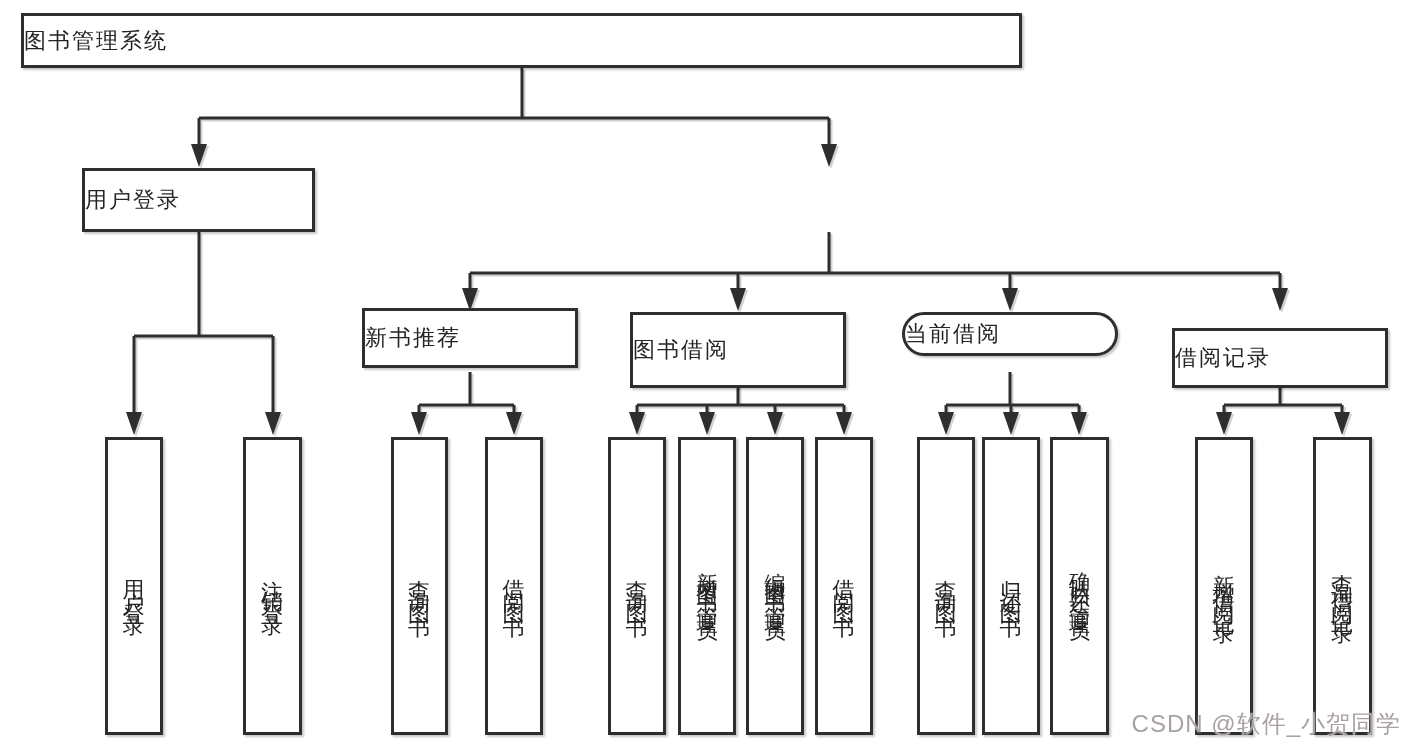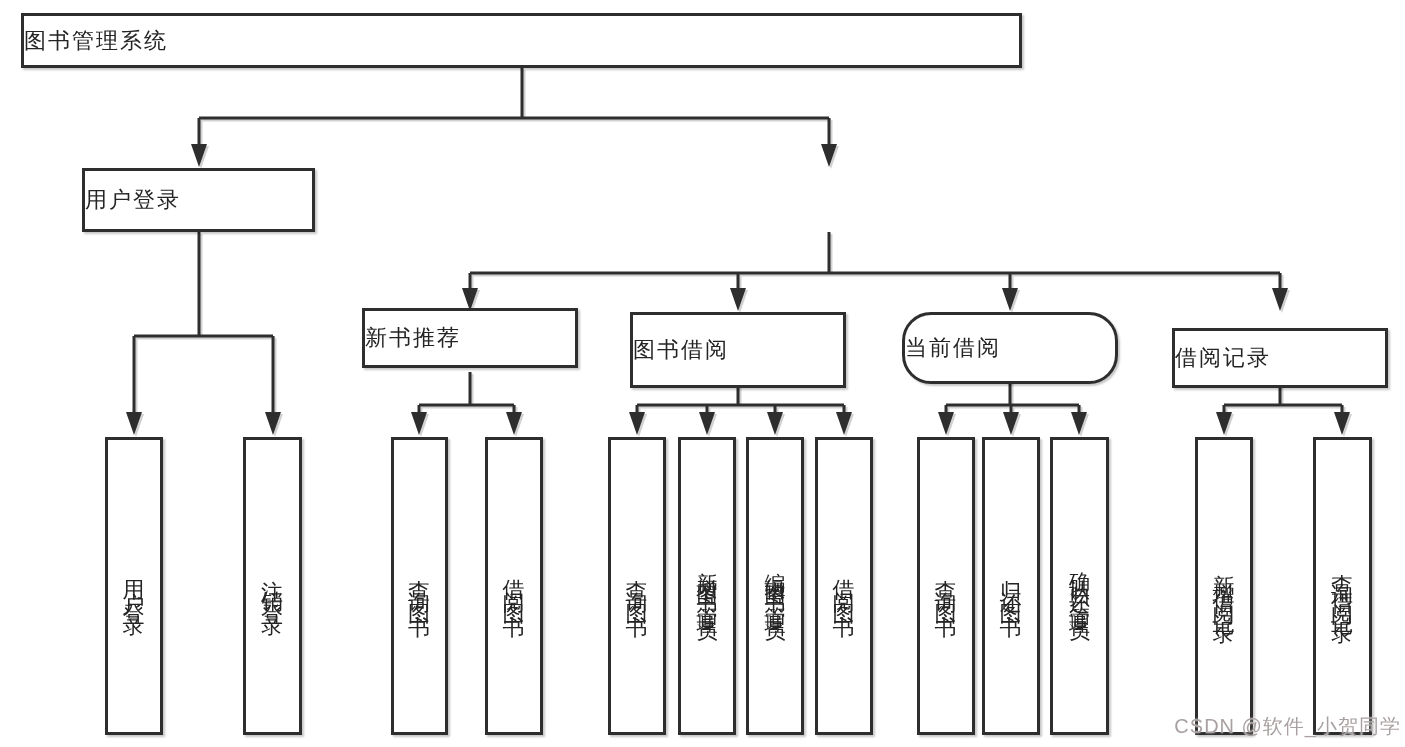--- a/index.html
+++ b/index.html
@@ -61,21 +61,21 @@
     letter-spacing:10px;
   }
   .leaf.long span{
     font-size:21px;
     letter-spacing:7px;
   }
   .watermark{
     position:absolute;
     right:4px;
     bottom:7px;
-    font-size:20px;
+    font-size:24px;
     letter-spacing:1px;
     color:#a9a1a1;
     text-shadow:0 0 2px #ffffff;
     z-index:5;
   }
 </style>
 </head>
 <body>
 
 <div class="canvas">
@@ -153,21 +153,21 @@
   <div class="hnode" style="left:82px; top:168px; width:233px; height:64px;">
     <span>用户登录</span>
   </div>
 
   <div class="hnode" style="left:362px; top:308px; width:216px; height:60px;">
     <span>新书推荐</span>
   </div>
   <div class="hnode" style="left:630px; top:312px; width:216px; height:76px;">
     <span>图书借阅</span>
   </div>
-  <div class="hnode" style="left:902px; top:312px; width:216px; height:72px;border-radius:29px;">
+  <div class="hnode" style="left:902px; top:312px; width:216px; height:44px;border-radius:29px;">
     <span>当前借阅</span>
   </div>
   <div class="hnode" style="left:1172px; top:328px; width:216px; height:60px;">
     <span>借阅记录</span>
   </div>
 
   <div class="leaf" style="left:105px; width:58px;">
     <span>用户登录</span>
   </div>
   <div class="leaf" style="left:243px; width:59px;">

